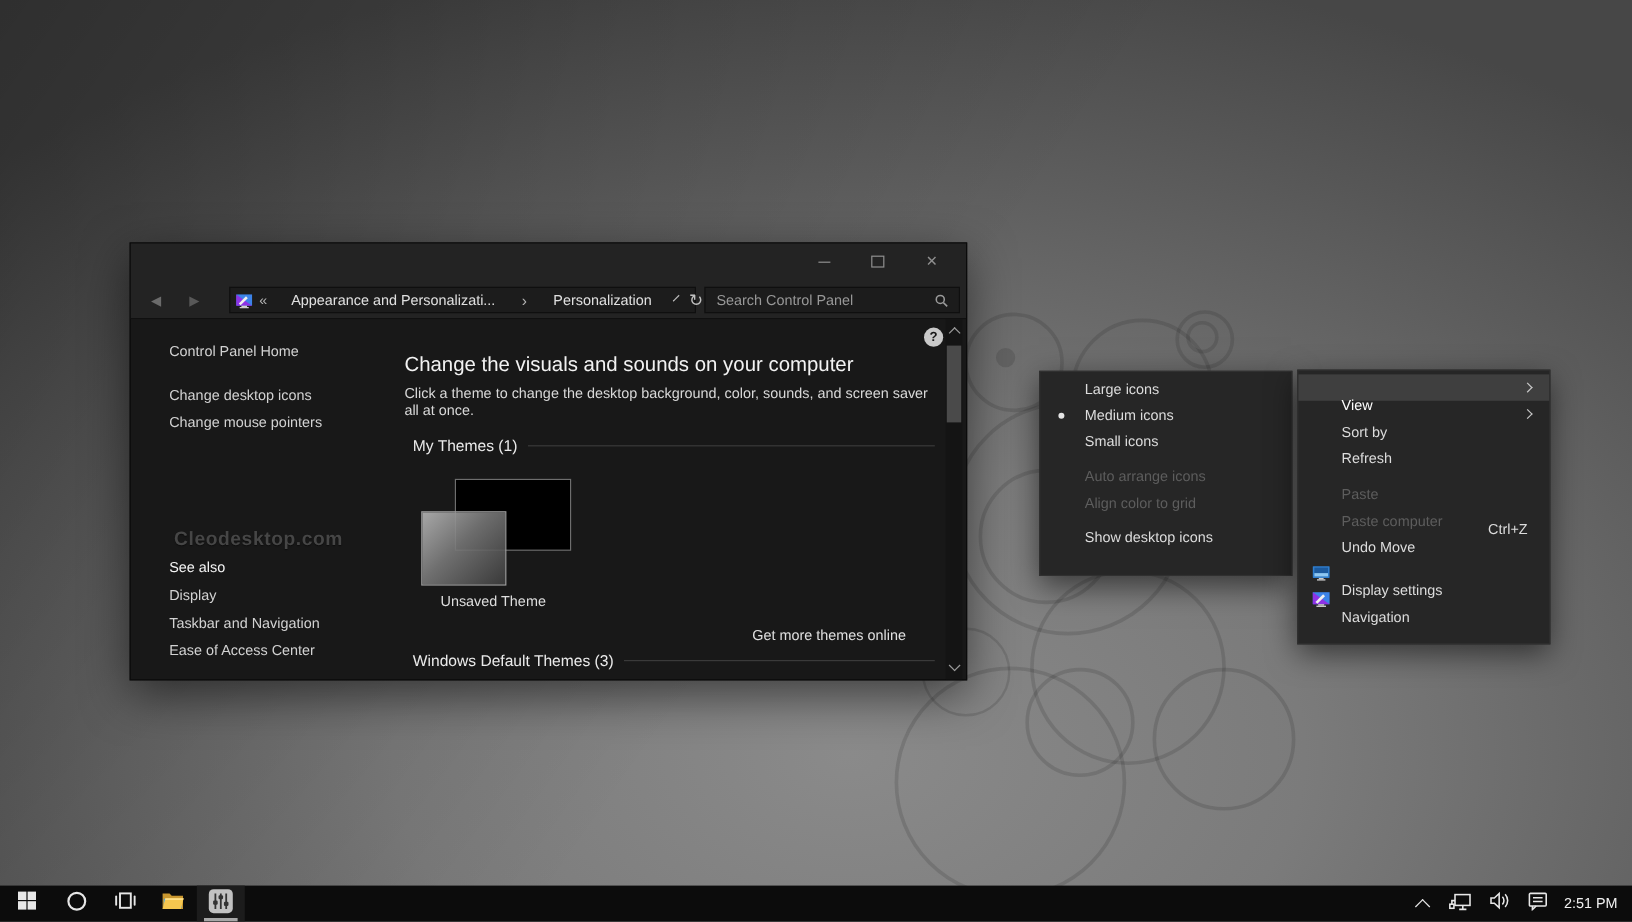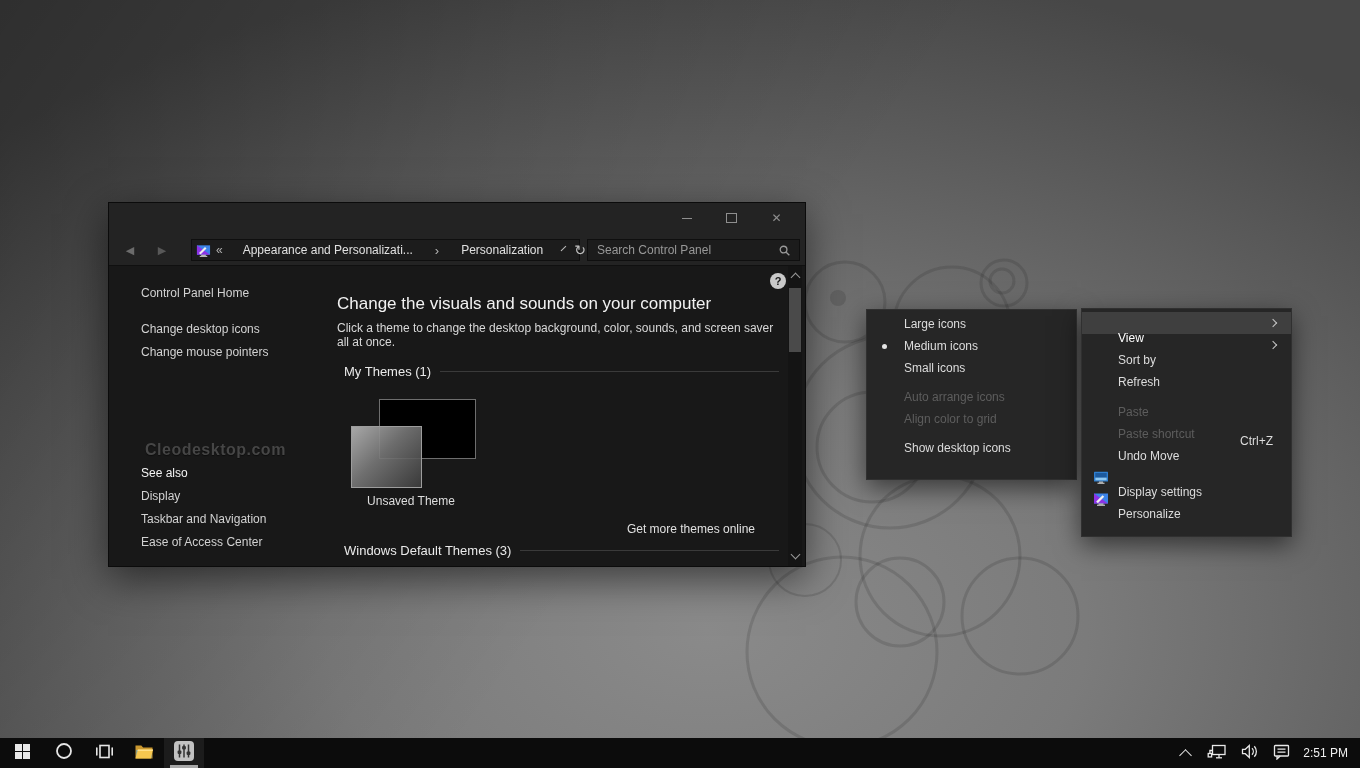--- a/index.html
+++ b/index.html
@@ -257,21 +257,21 @@
       <span class="chev"></span>
     </div>
     <div class="m-row">
       <span class="m-label">Refresh</span>
     </div>
     <div class="m-gap8"></div>
     <div class="m-row off">
       <span class="m-label">Paste</span>
     </div>
     <div class="m-row off">
-      <span class="m-label">Paste shortcut</span>
+      <span class="m-label">Paste computer</span>
     </div>
     <div class="m-row">
       <span class="m-label">Undo Move</span>
       <span class="m-spacer"></span>
       <span class="shortcut">Ctrl+Z</span>
     </div>
     <div class="m-gap"></div>
     <div class="m-gap"></div>
     <div class="m-row">
       <span class="m-ico">
@@ -288,21 +288,21 @@
     <div class="m-row">
       <span class="m-ico">
         <svg width="16" height="16" viewBox="0 0 16 16">
           <rect x="1" y="2.5" width="14" height="10" fill="#3c83e8"></rect>
           <path d="M1 12.5 V2.5 L15 12.5 z" fill="#8d32e6"></path>
           <path d="M3.2 10.6 L9.6 4.2 l1.6 1.6 L4.8 12.2 z" fill="#efefef"></path>
           <rect x="5.5" y="12.5" width="5" height="1.2" fill="#cfcfcf"></rect>
           <rect x="4" y="13.7" width="8" height="1.1" fill="#cfcfcf"></rect>
         </svg>
       </span>
-      <span class="m-label">Personalize</span>
+      <span class="m-label">Navigation</span>
     </div>
   </div>
 
   <div class="taskbar">
     <div class="tb-left">
       <div class="tb-btn start">
         <span>
           <svg width="17" height="17" viewBox="0 0 17 17">
             <rect x="1" y="1" width="7" height="7" fill="#e8e8e8"></rect>
             <rect x="9" y="1" width="7" height="7" fill="#e8e8e8"></rect>

